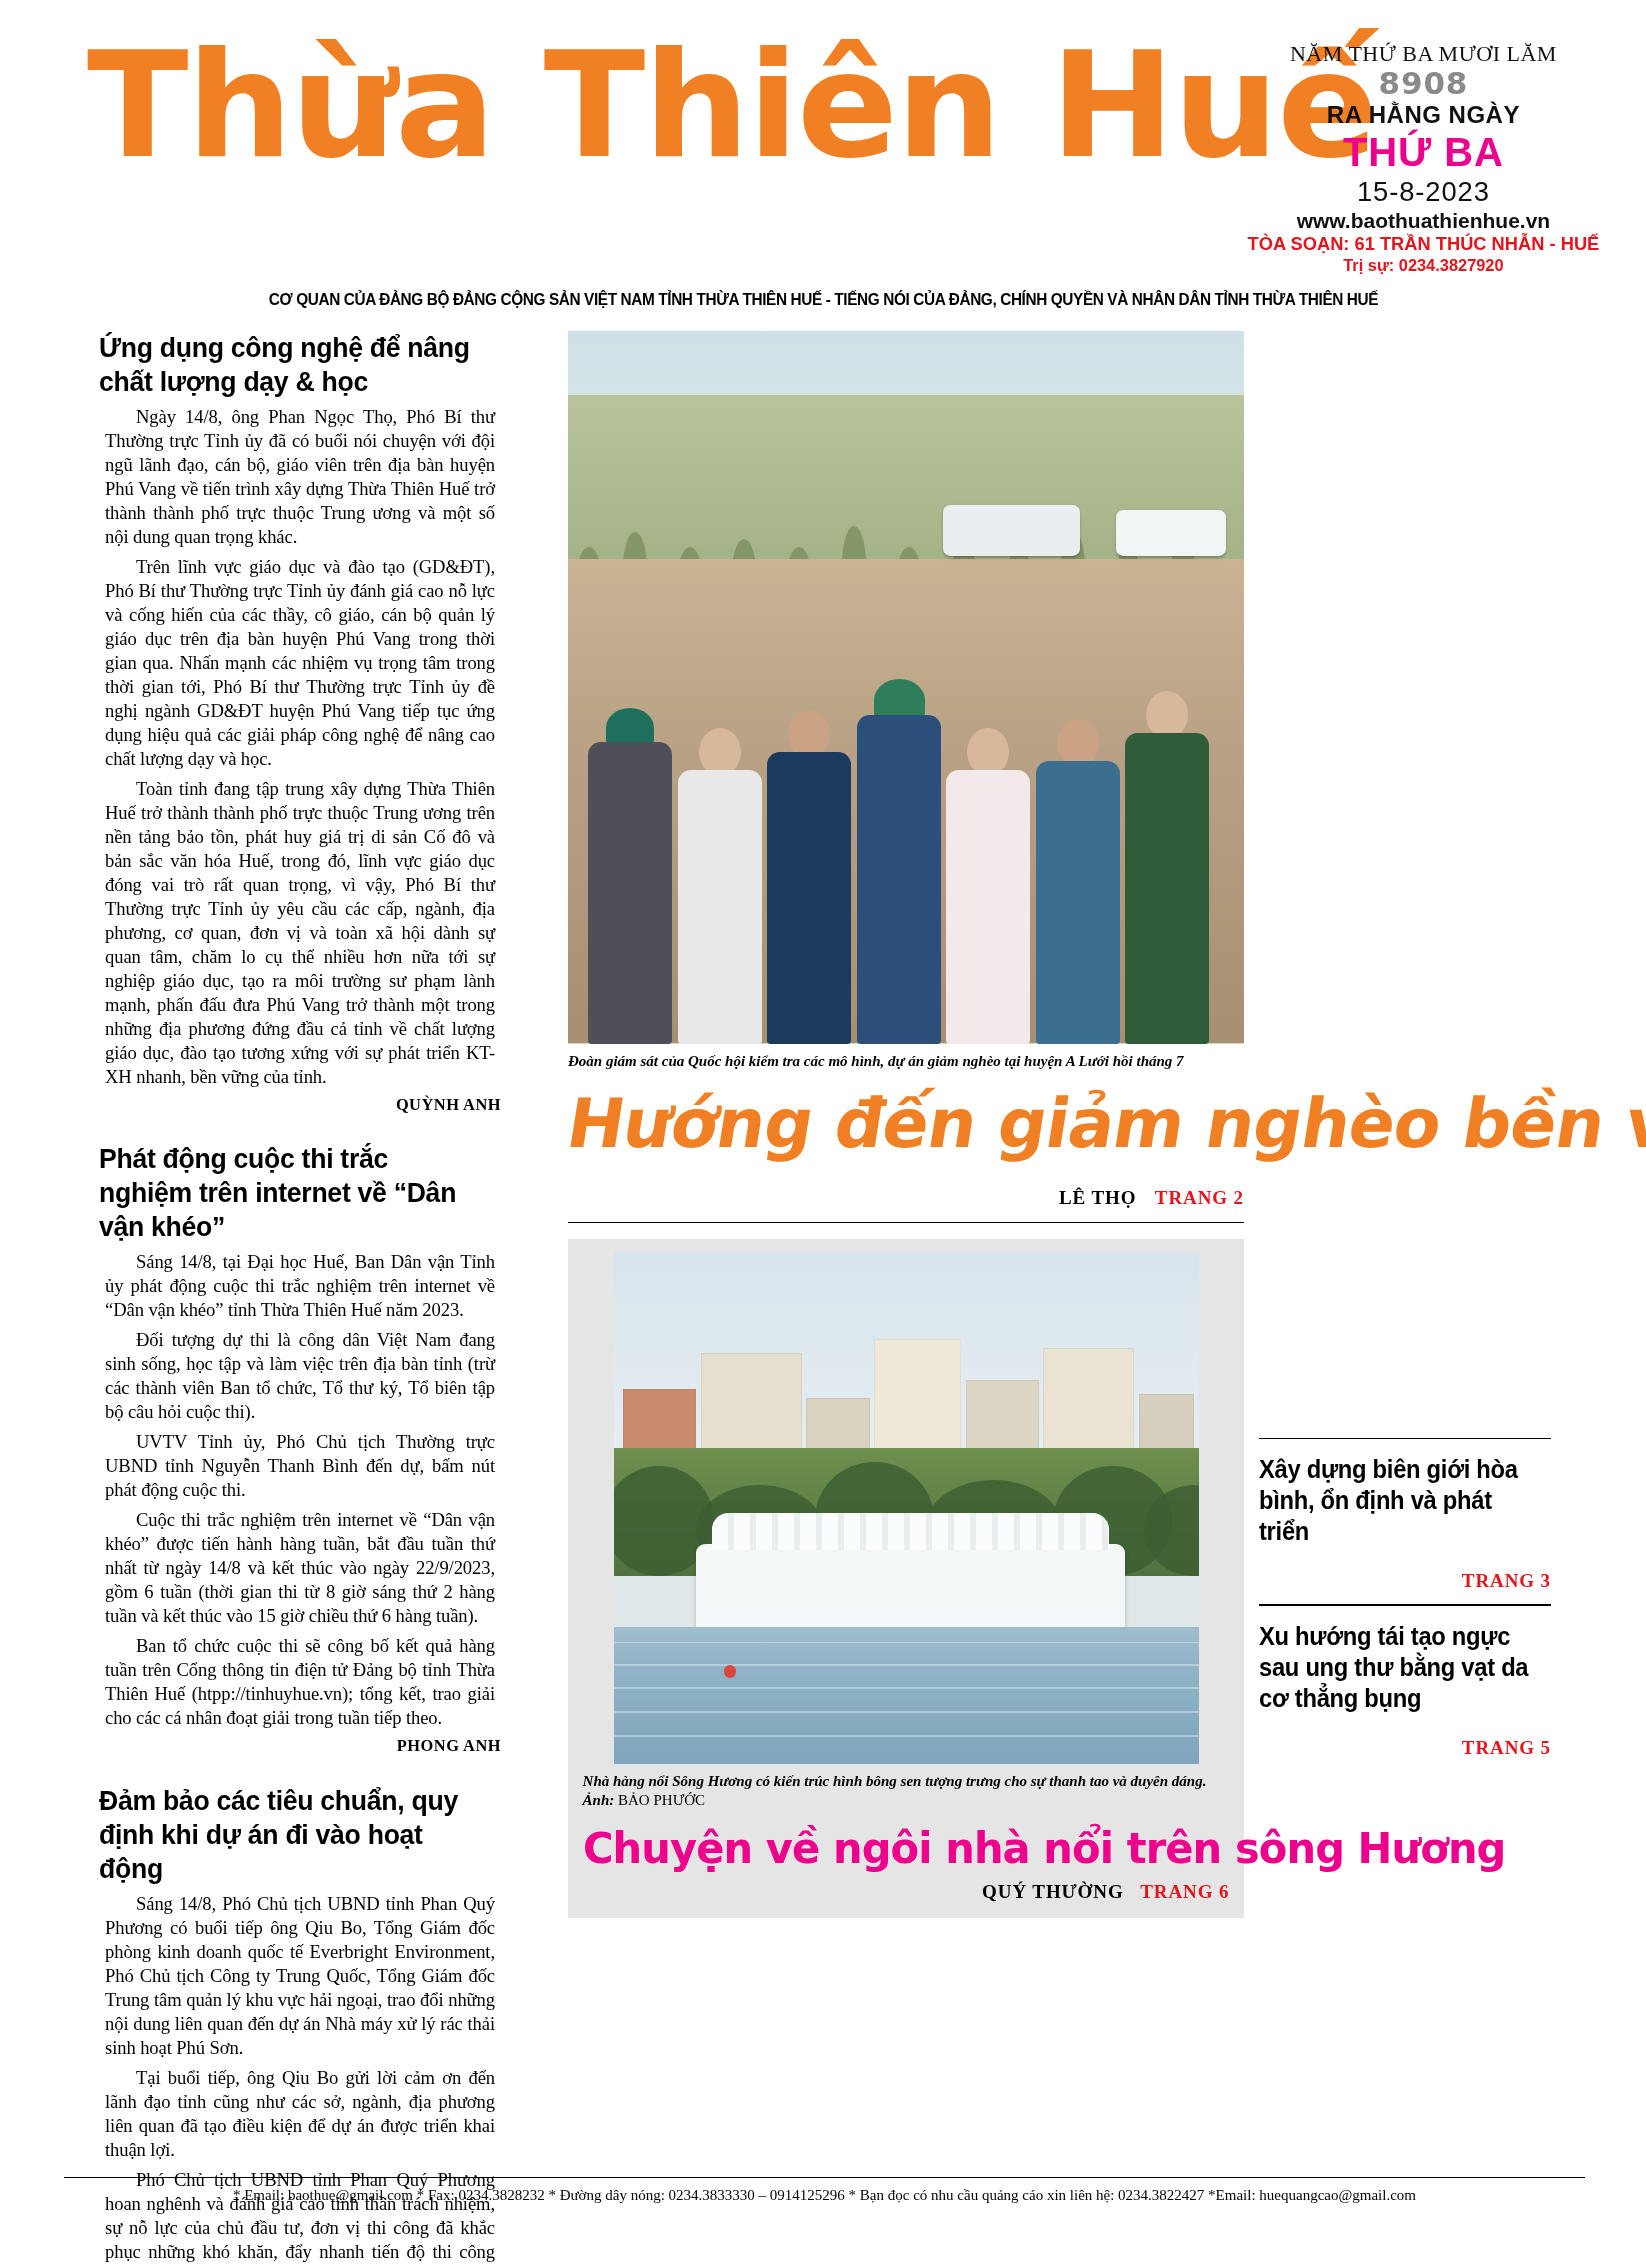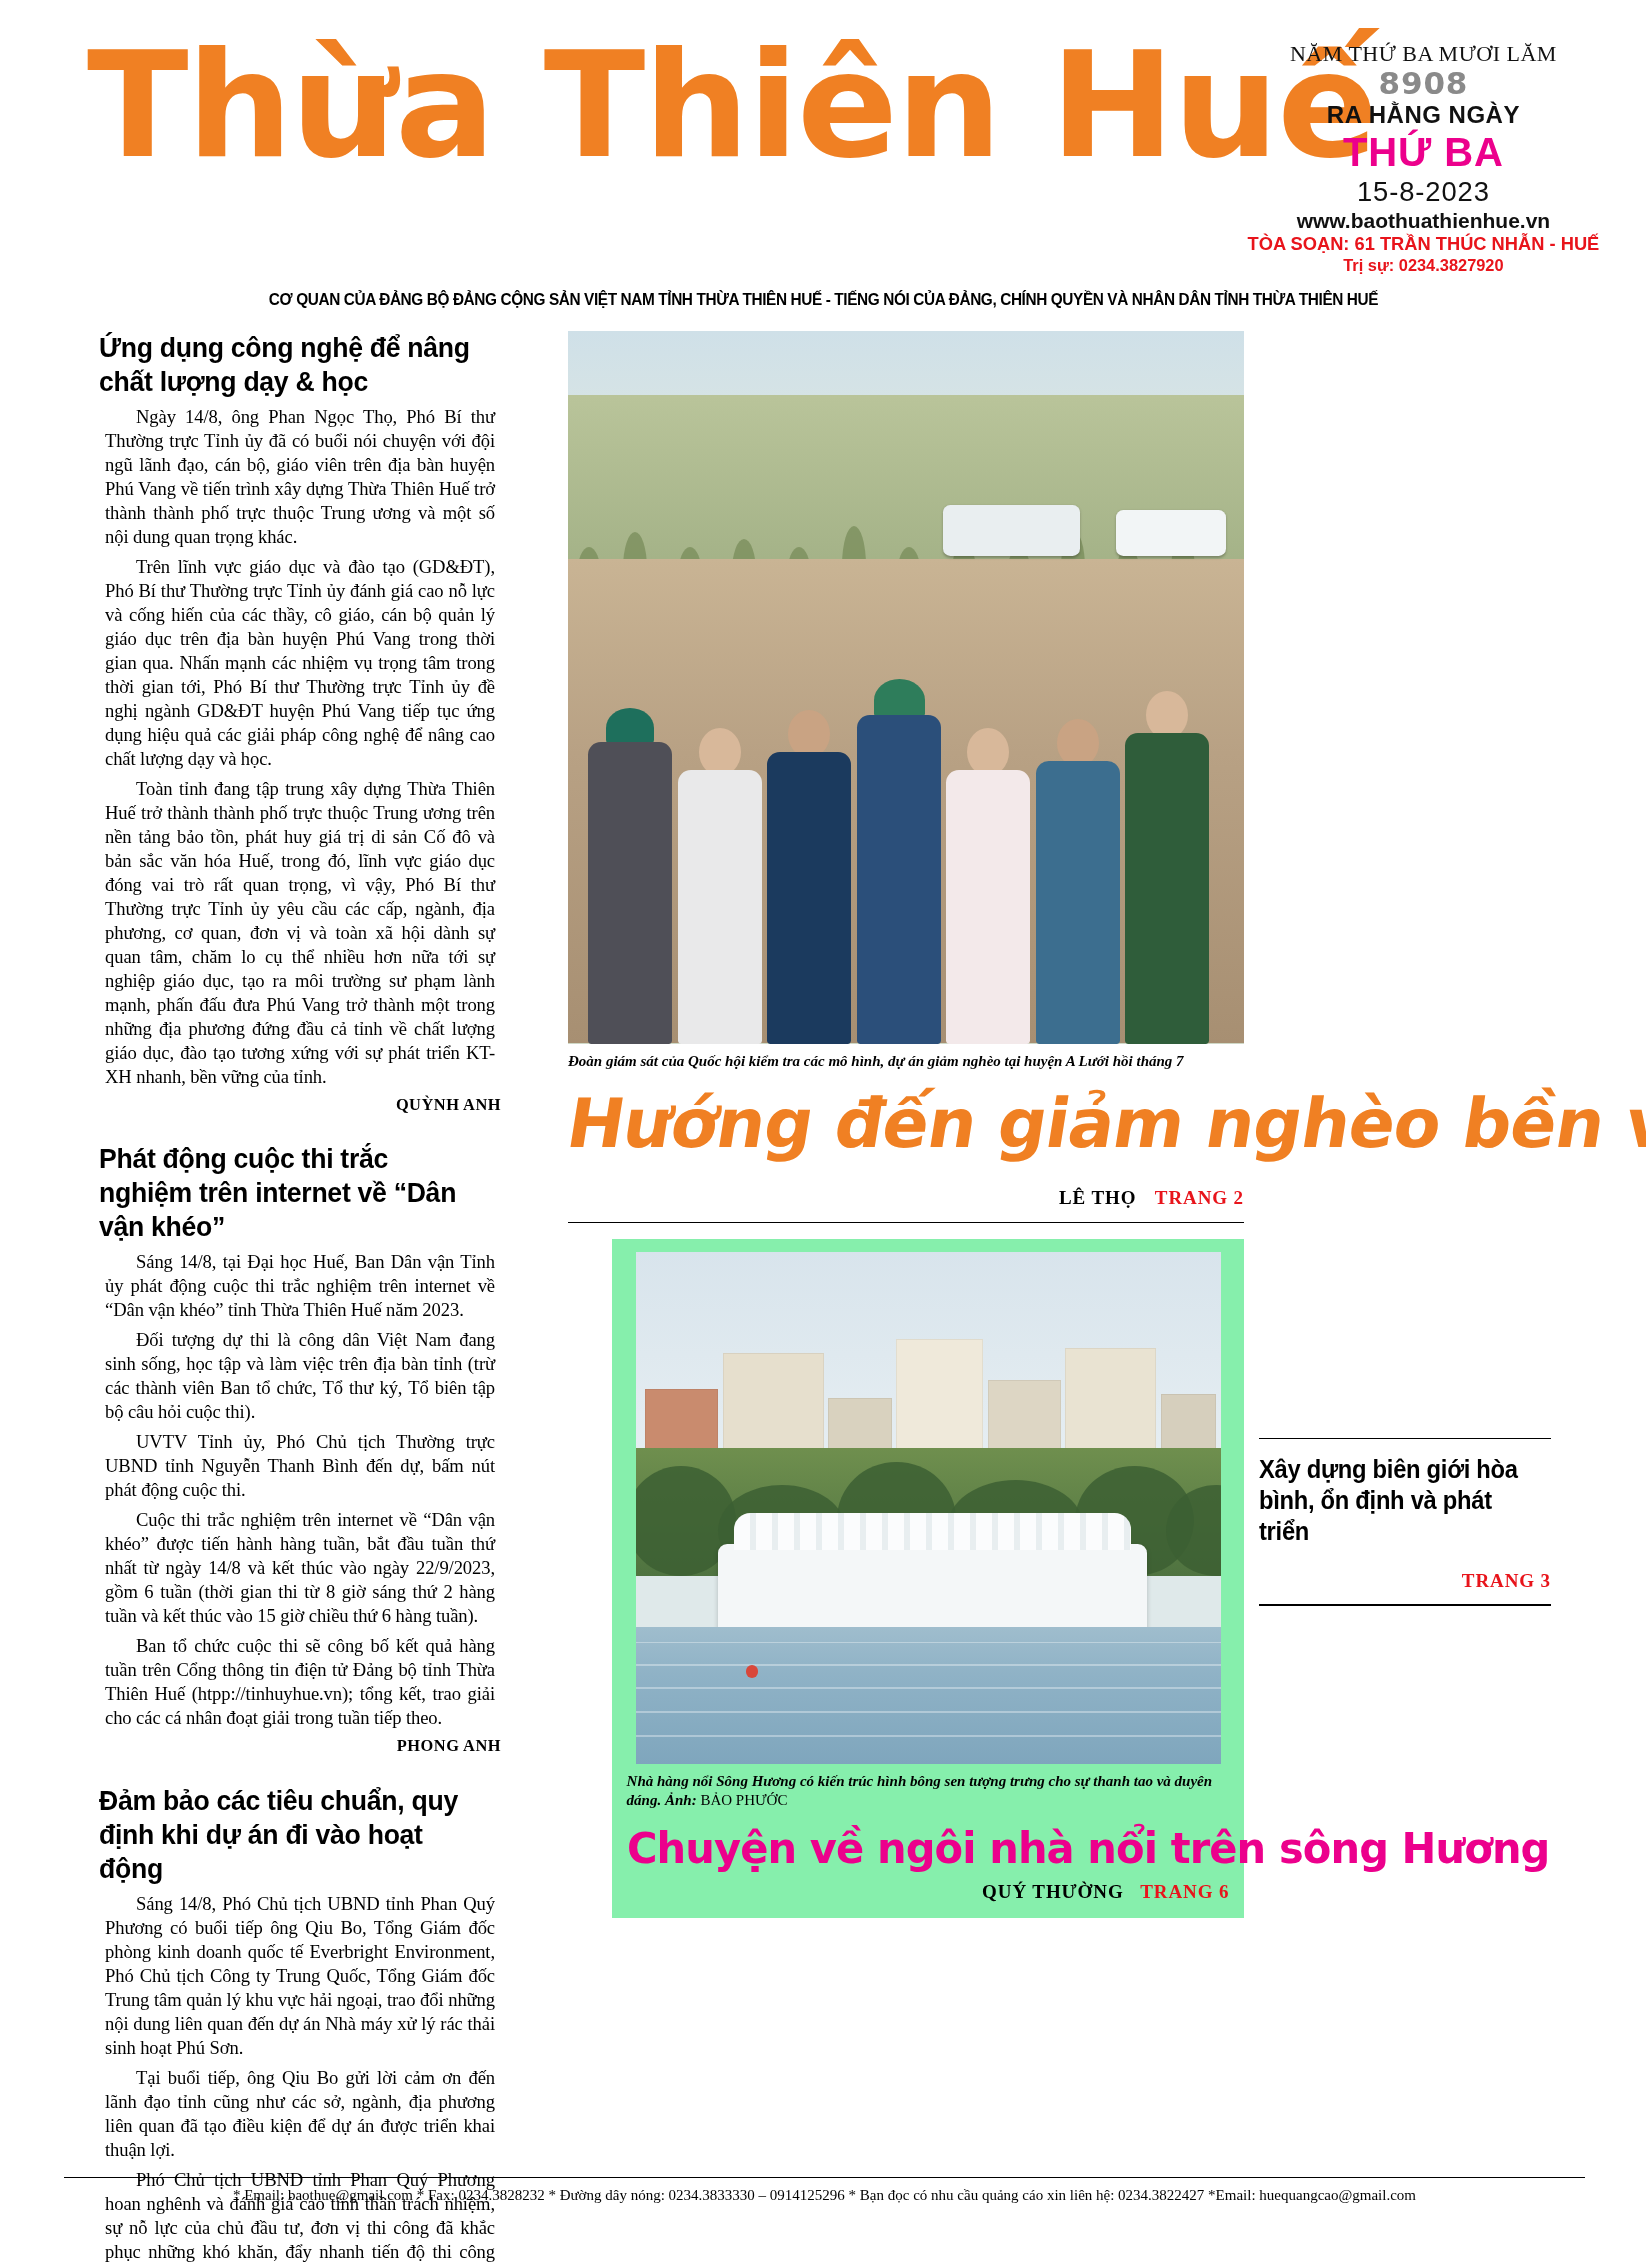--- a/index.html
+++ b/index.html
@@ -123,21 +123,21 @@
     white-space:nowrap;
     margin-top:12.8px;
   }
   .orange-byline{
     text-align:right;margin-top:24px;
     font-family:"Liberation Serif", serif;
     font-weight:700;font-size:19px;letter-spacing:0.9px;
   }
   .orange-byline .trang{color:#E8141B;margin-left:12.8px;}
 
-  .pinkbox{background:#86efac;padding:12.8px 14.6px 14.6px 14.6px;margin-left:44px;}
+  .pinkbox{background:#e5e5e5;padding:12.8px 14.6px 14.6px 14.6px;}
   .bigpink{
     font-family:"DejaVu Sans", sans-serif;
     font-weight:700;
     font-size:42px;
     line-height:51px;
     color:#EC008C;
     letter-spacing:-0.9px;
     white-space:nowrap;
     transform:scaleX(0.99);
     transform-origin:left center;
@@ -390,20 +390,24 @@
 
       <hr class="rule">
       <div class="teaser">
         <div class="teaser-head">Xây dựng biên giới hòa bình, ổn định và phát triển</div>
         <div class="teaser-trang">TRANG 3</div>
       </div>
 
       <hr class="rule">
 
       <hr class="rule">
+      <div class="teaser">
+        <div class="teaser-head">Xu hướng tái tạo ngực sau ung thư bằng vạt da cơ thẳng bụng</div>
+        <div class="teaser-trang">TRANG 5</div>
+      </div>
 
     </div>
 
   </div>
 
   <div class="footer">
     <hr class="footer-rule">
     <div class="footer-text">* Email: baothue@gmail.com * Fax: 0234.3828232 * Đường dây nóng: 0234.3833330 – 0914125296 * Bạn đọc có nhu cầu quảng cáo xin liên hệ: 0234.3822427 *Email: huequangcao@gmail.com</div>
   </div>
 

